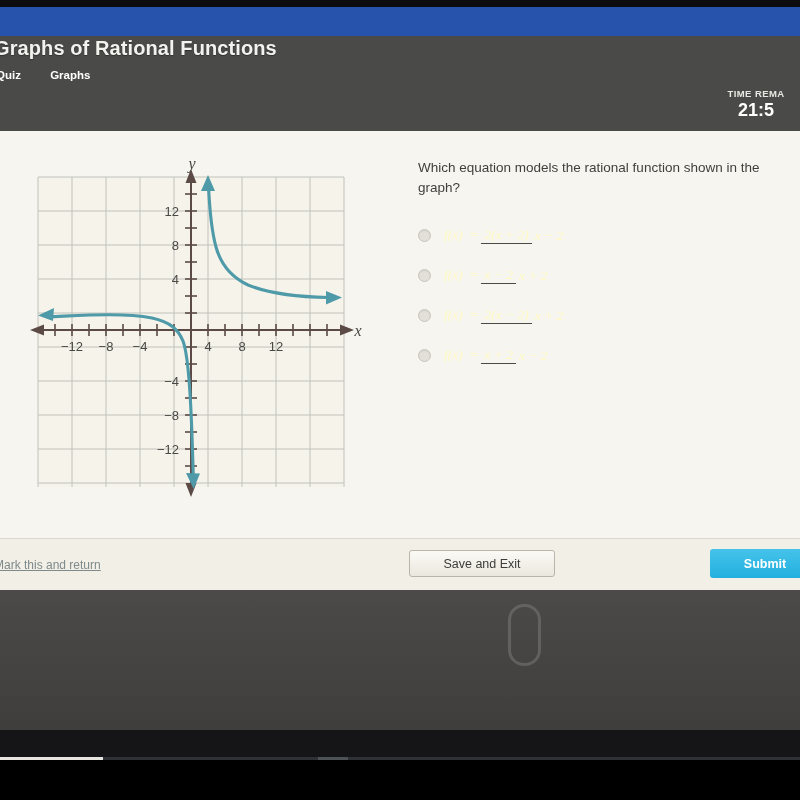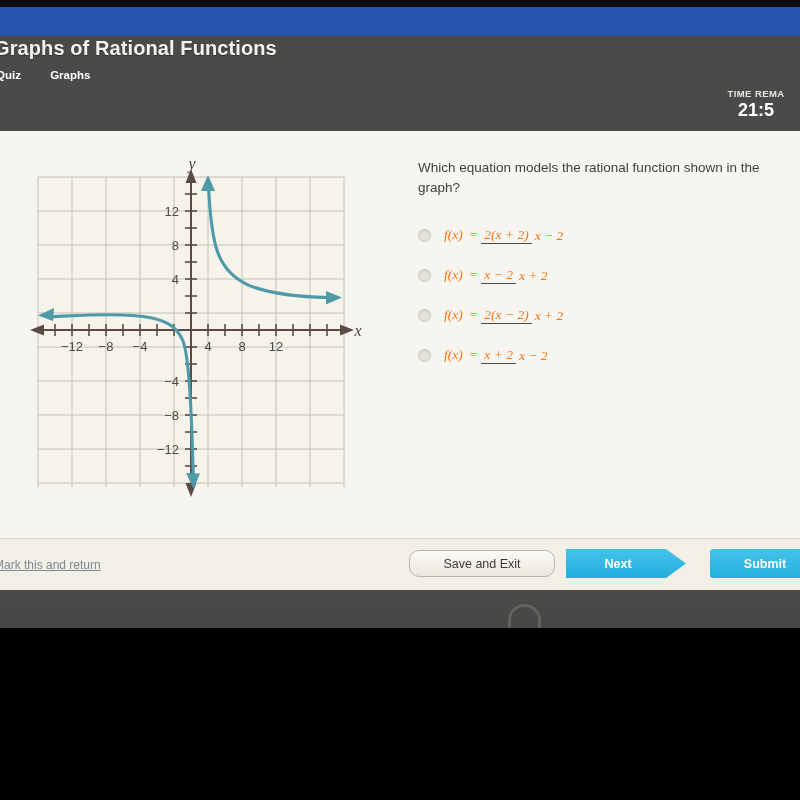--- a/index.html
+++ b/index.html
@@ -13,21 +13,21 @@
     overflow: hidden;
     font-family: "Liberation Sans", sans-serif;
     position: relative;
   }
 
   
   #screenshot {
     position: absolute;
     inset: 0;
     width: 800px;
-    height: 628px;
+    height: 760px;
     background: #111113;
     overflow: hidden;
   }
 
   
   .top-dark-strip {
     position: absolute;
     top: 0; left: 0;
     width: 800px; height: 7px;
     background: #0d0d10;
@@ -146,21 +146,21 @@
     border-radius: 50%;
     background: #e2e0d8;
     border: 1px solid #c9c6bc;
     box-shadow: inset 0 1px 1px rgba(0,0,0,.07);
     flex: 0 0 auto;
     margin-right: 13px;
   }
   .math {
     font-family: "Liberation Serif", serif;
     font-size: 13.5px;
-    color: #f97316;
+    color: #fef9c3;
     display: flex;
     align-items: center;
     white-space: nowrap;
   }
   .math .fx { font-style: italic; margin-right: 3px; }
   .math .eq { margin: 0 4px; }
   .frac {
     display: inline-flex;
     flex-direction: row;
     align-items: center;
@@ -184,21 +184,21 @@
     font-size: 12px;
     color: #7e8a8c;
     text-decoration: underline;
     white-space: nowrap;
   }
   .btn-save {
     position: absolute;
     left: 409px; top: 550px;
     width: 146px; height: 27px;
     border: 1px solid #b9b5ab;
-    border-radius: 10px;
+    border-radius: 3px;
     background: linear-gradient(#fbfaf6, #eae7dd);
     display: flex; align-items: center; justify-content: center;
     font-size: 12.5px;
     color: #3d3c39;
     box-sizing: border-box;
   }
   .btn-next {
     position: absolute;
     left: 566px; top: 549px;
     width: 120px; height: 29px;
@@ -470,32 +470,20 @@
     </div>
   </div>
 
   <div class="content-bottom-rule"></div>
   <div class="footer-area"></div>
 
   <a class="mark-link" href="#">Mark this and return</a>
 
   <div class="btn-save">Save and Exit</div>
 
-  <div class="btn-next">
-    <svg width="120" height="29" viewBox="0 0 120 29">
-      <defs>
-        <linearGradient id="nxg" x1="0" y1="0" x2="0" y2="1">
-          <stop offset="0" stop-color="#45c3ea"></stop>
-          <stop offset="1" stop-color="#21aede"></stop>
-        </linearGradient>
-      </defs>
-      <path d="M0,0 L100,0 L120,14.5 L100,29 L0,29 Z" fill="url(#nxg)"></path>
-    </svg>
-    <span class="lbl">Next</span>
-  </div>
 
   <div class="btn-submit">Submit</div>
 
   <div class="bezel">
     <div class="bezel-clip"></div>
   </div>
   <div class="bezel-dark-bottom"></div>
 
   <div class="taskbar">
     <div class="tb-left-white"></div>

